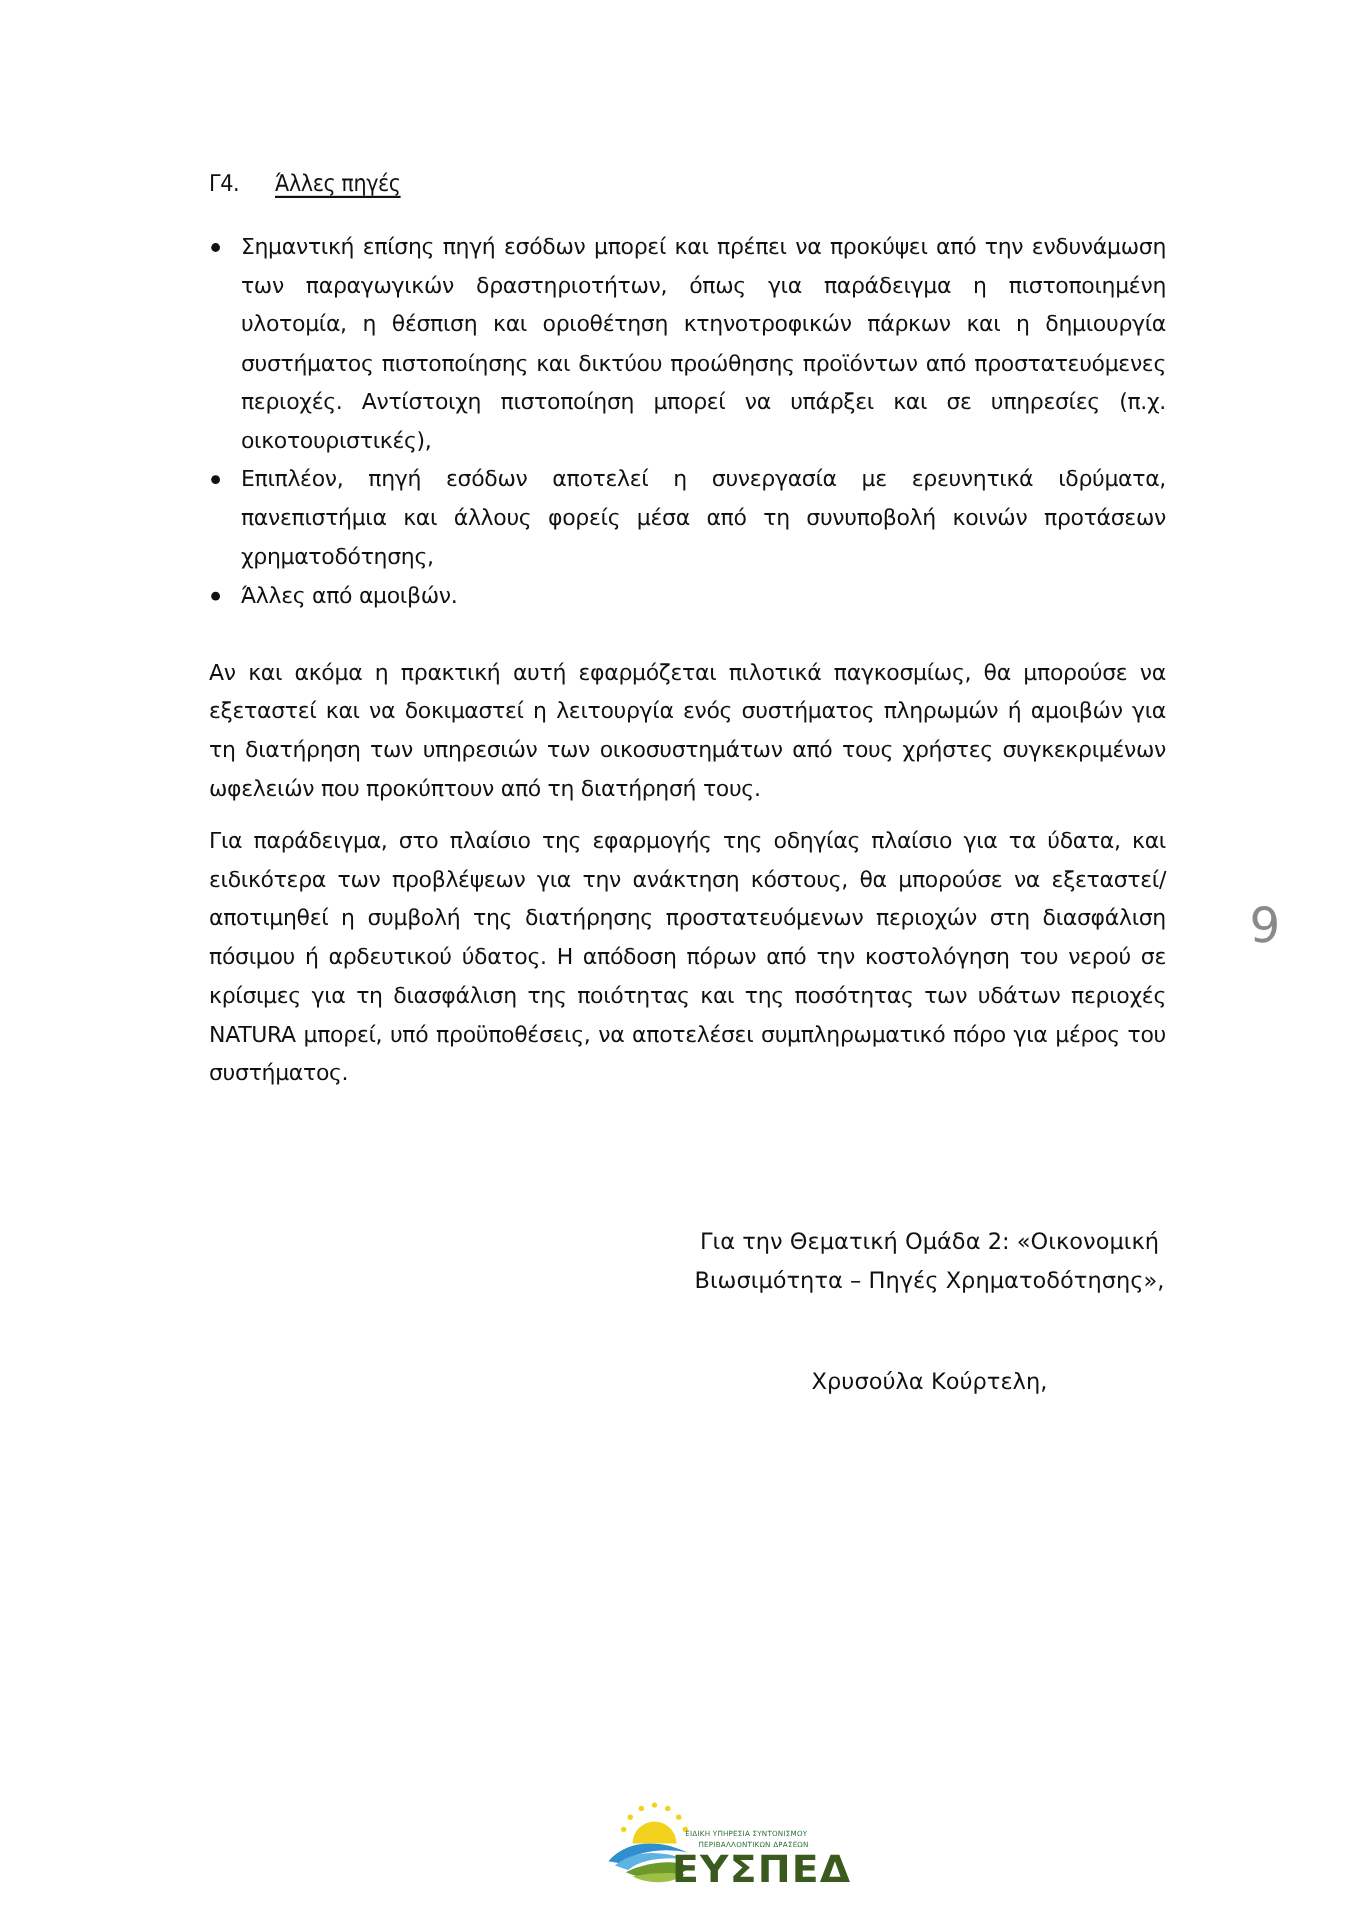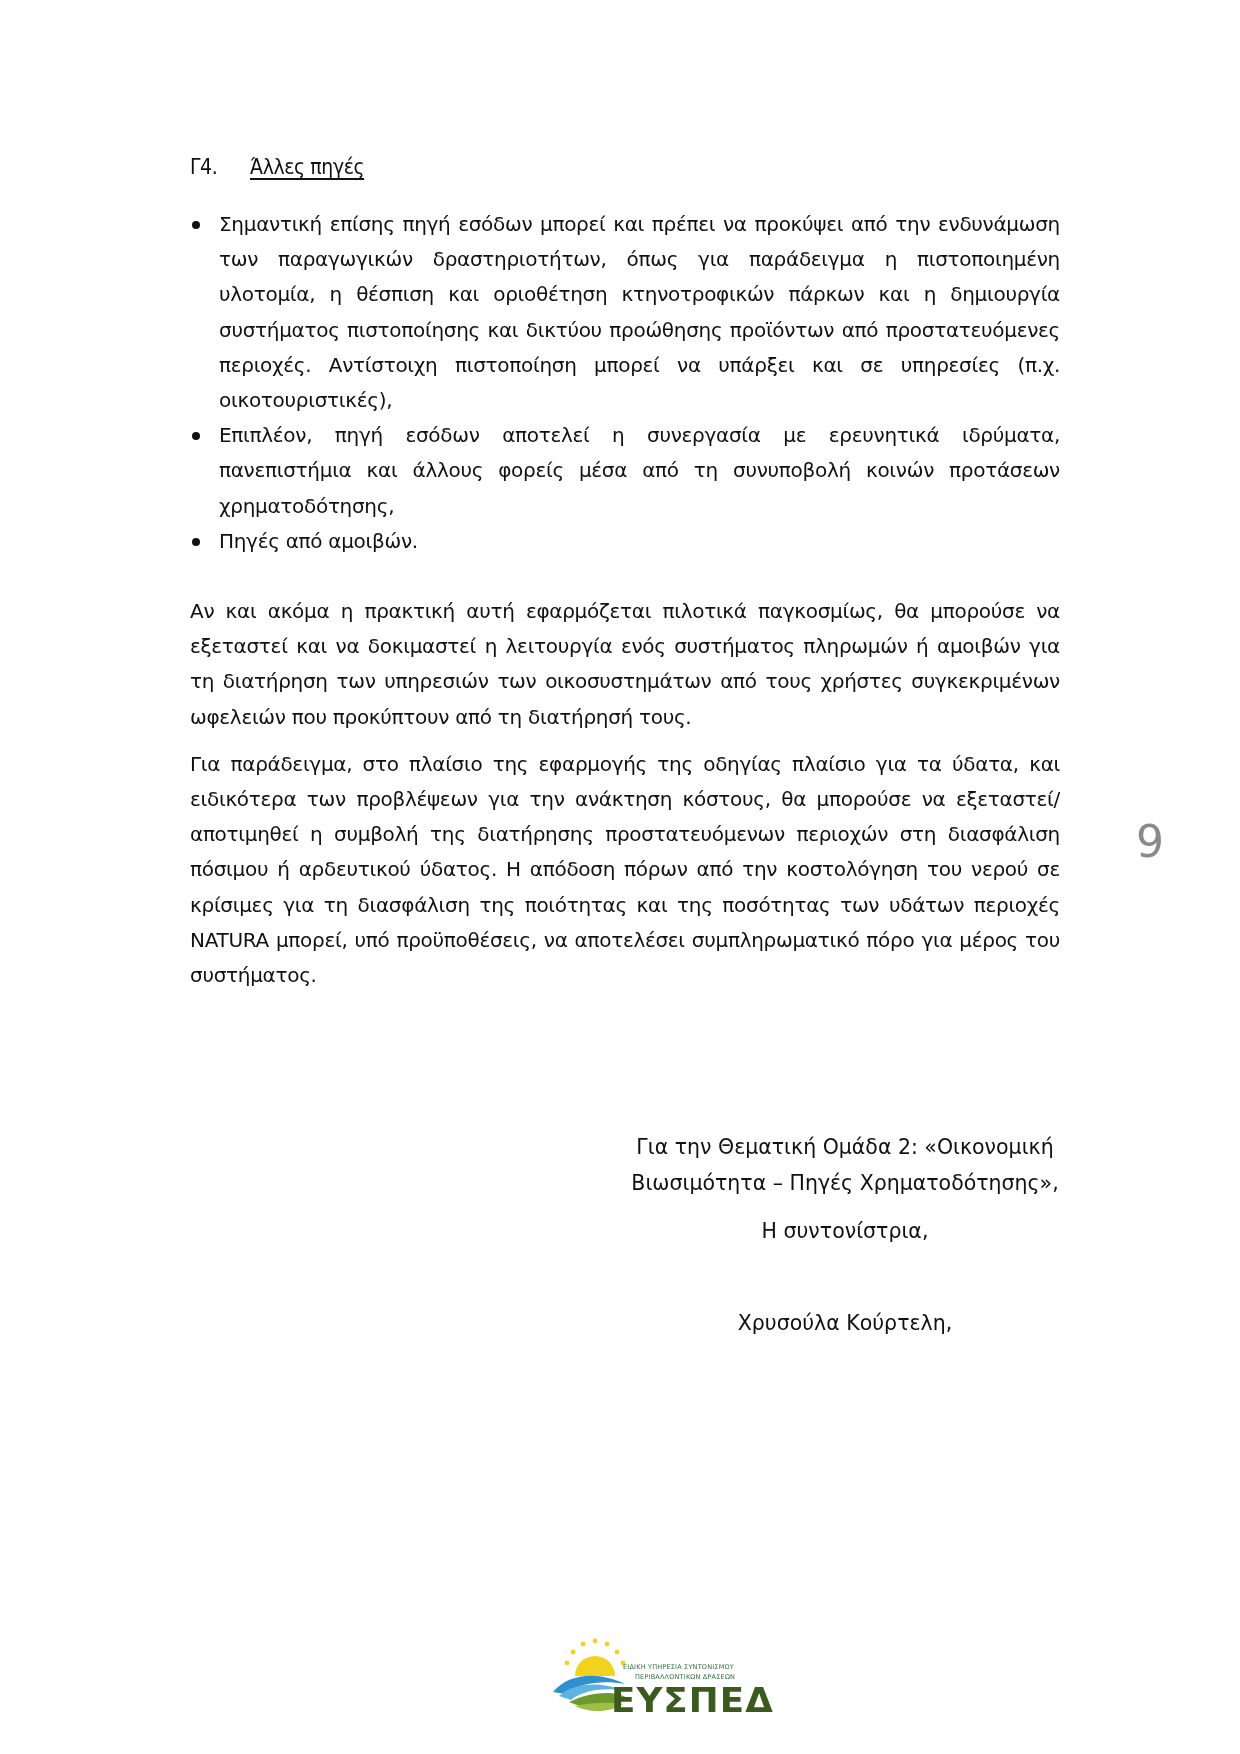--- a/index.html
+++ b/index.html
@@ -8,21 +8,21 @@
   .page { position: absolute; left: 0; top: 0; width: 1082px; height: 1754px; background: #fff; }
   .content { position: absolute; left: 190px; top: 150px; width: 870px; font-size: 21px; line-height: 35.2px; }
   .heading { text-decoration: underline; text-underline-offset: 4px; margin: 0 0 22px 0; font-size: 21px; line-height: 35px; font-family: "DejaVu Sans Condensed", "DejaVu Sans", sans-serif; letter-spacing: -0.4px; }
   .heading .num { display: inline-block; width: 60px; }
   ul.bullets { list-style: none; margin: 0 0 35px 0; padding: 0; }
   ul.bullets li { position: relative; padding-left: 29px; text-align: justify; font-family: "DejaVu Sans", sans-serif; font-size: 20px; letter-spacing: -0.3px; }
   ul.bullets li::before { content: ""; position: absolute; left: 2px; top: 14px; width: 8px; height: 8px; border-radius: 50%; background: #111; }
   p.para { margin: 0 0 12px 0; text-align: justify; font-family: "DejaVu Sans", sans-serif; font-size: 20px; letter-spacing: -0.3px; }
   b { font-weight: normal; }
   .h5 { margin-top: 0; }
-  .signature { position: absolute; left: 620px; top: 1110px; width: 450px; text-align: center; font-family: "DejaVu Sans", sans-serif; font-size: 20.5px; margin-top: 19px; }
+  .signature { position: absolute; left: 620px; top: 1110px; width: 450px; text-align: center; font-family: "DejaVu Sans", sans-serif; font-size: 20.5px; }
   .signature .ln { line-height: 36px; }
   .signature .gap1 { margin-top: 12px; }
   .signature .gap2 { margin-top: 56px; }
   .signature .gap3 { margin-top: 12px; }
   .page-number { position: absolute; left: 1136px; top: 816px; font-size: 44px; color: #8a8a8a; font-family: "DejaVu Sans", sans-serif; }
   .logo { position: absolute; left: 545px; top: 1632px; width: 200px; height: 100px; }
   .logo .small { position: absolute; left: 78px; font-size: 6.5px; color: #2d6f3a; letter-spacing: 0.2px; white-space: nowrap; font-family: "DejaVu Sans", sans-serif; }
   .logo .s1 { top: 31px; }
   .logo .s2 { top: 41px; left: 90px; }
   .logo .big { position: absolute; left: 66px; top: 48px; font-size: 34px; font-weight: bold; color: #3a5a1e; letter-spacing: 1px; font-family: "DejaVu Sans", sans-serif; transform: scaleX(1.05); transform-origin: left; }
@@ -34,35 +34,34 @@
 
   <div class="content">
 
     <div class="heading">
       <span class="num">Γ4.</span><span>Άλλες πηγές</span>
     </div>
 
     <ul class="bullets">
       <li><span>Σημαντική επίσης πηγή εσόδων μπορεί και πρέπει να προκύψει από την ενδυνάμωση των παραγωγικών δραστηριοτήτων, όπως για παράδειγμα η πιστοποιημένη υλοτομία, η θέσπιση και οριοθέτηση κτηνοτροφικών πάρκων και η δημιουργία συστήματος </span><b>πιστοποίησης</b><span> και δικτύου προώθησης προϊόντων από προστατευόμενες περιοχές. Αντίστοιχη πιστοποίηση μπορεί να υπάρξει και σε υπηρεσίες (π.χ. οικοτουριστικές),</span></li>
       <li><span>Επιπλέον, πηγή εσόδων αποτελεί η </span><b>συνεργασία</b><span> με ερευνητικά ιδρύματα, πανεπιστήμια και άλλους φορείς μέσα από τη συνυποβολή κοινών προτάσεων χρηματοδότησης,</span></li>
-      <li><span>Πηγές από </span><b>αμοιβών</b><span>.</span></li>
+      <li><span>Άλλες από </span><b>αμοιβών</b><span>.</span></li>
     </ul>
 
 
     <p class="para"><span>Αν και ακόμα η πρακτική αυτή εφαρμόζεται πιλοτικά παγκοσμίως, θα μπορούσε να εξεταστεί και να δοκιμαστεί η λειτουργία ενός συστήματος πληρωμών ή αμοιβών </span><b>για τη διατήρηση των υπηρεσιών των οικοσυστημάτων</b><span> από τους χρήστες συγκεκριμένων ωφελειών που προκύπτουν από τη διατήρησή τους.</span></p>
 
     <p class="para">Για παράδειγμα, στο πλαίσιο της εφαρμογής της οδηγίας πλαίσιο για τα ύδατα, και ειδικότερα των προβλέψεων για την ανάκτηση κόστους, θα μπορούσε να εξεταστεί/αποτιμηθεί η συμβολή της διατήρησης προστατευόμενων περιοχών στη διασφάλιση πόσιμου ή αρδευτικού ύδατος. Η απόδοση πόρων από την κοστολόγηση του νερού σε κρίσιμες για τη διασφάλιση της ποιότητας και της ποσότητας των υδάτων περιοχές NATURA μπορεί, υπό προϋποθέσεις, να αποτελέσει συμπληρωματικό πόρο για μέρος του συστήματος.</p>
   </div>
 
   <div class="page-number">9</div>
 
   <div class="signature">
     <div class="ln">Για την Θεματική Ομάδα 2: «Οικονομική</div>
     <div class="ln">Βιωσιμότητα – Πηγές Χρηματοδότησης»,</div>
-    <div class="ln gap1">Η συντονίστρια,</div>
     <div class="ln gap2">Χρυσούλα Κούρτελη,</div>
   </div>
 
   <div class="logo">
     <svg width="200" height="100" viewBox="0 0 200 100" style="position:absolute;left:0;top:0;">
       <g>
         <path d="M30 44 A20 20 0 0 1 70 44 Z" fill="#f3d21e"></path>
         <circle cx="50" cy="9" r="2.4" fill="#f3d21e"></circle>
         <circle cx="38" cy="12" r="2.4" fill="#f3d21e"></circle>
         <circle cx="62" cy="12" r="2.4" fill="#f3d21e"></circle>

